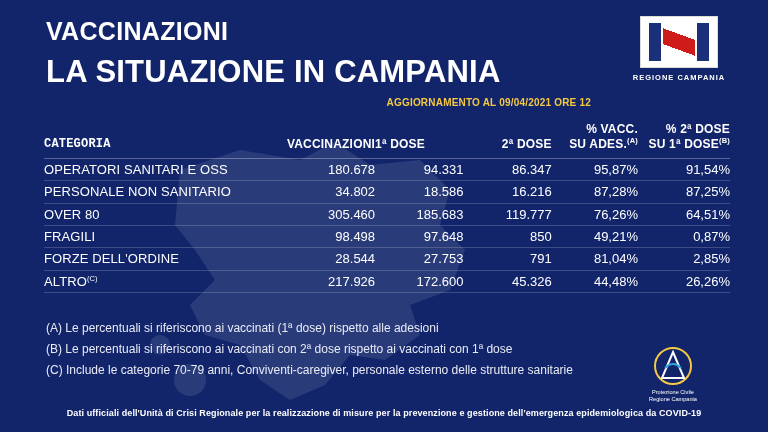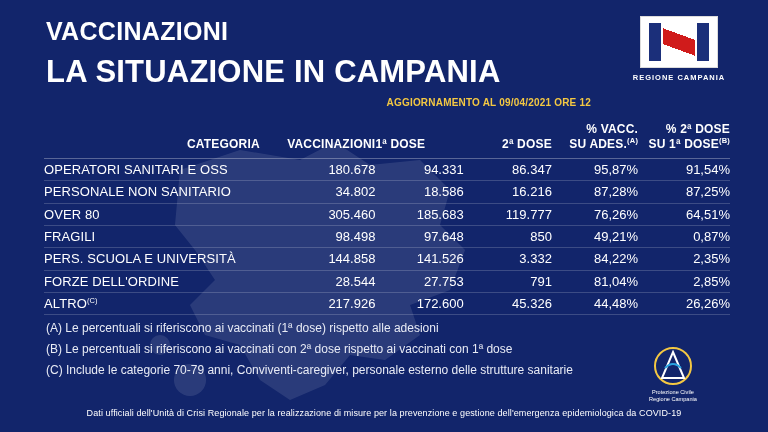--- a/index.html
+++ b/index.html
@@ -118,21 +118,21 @@
     font-size: 12.5px;
   }
   table.data th {
     font-weight: bold;
     font-size: 12px;
     letter-spacing: 0.2px;
     padding: 0 0 7px 0;
     vertical-align: bottom;
     color: #ffffff;
   }
-  th.c-cat { text-align: right; width: 218px; }
+  th.c-cat { text-align: left; width: 218px; font-family: Liberation Mono, monospace; }
   th.c-vac { text-align: right; width: 118px; }
   th.c-d1  { text-align: left; width: 92px; }
   th.c-d2  { text-align: right; width: 92px; }
   th.c-p1  { text-align: right; width: 90px; }
   th.c-p2  { text-align: right; width: 96px; }
 
   th .l2 { display: block; }
   sup { font-size: 7.5px; vertical-align: super; }
 
   table.data td {
@@ -158,21 +158,21 @@
   }
 
   
   .footer {
     position: absolute;
     left: 0;
     right: 0;
     bottom: 14px;
     text-align: center;
     font-size: 9px;
-    font-weight: normal;
+    font-weight: bold;
     color: #ffffff;
     letter-spacing: 0.1px;
   }
   .pc-logo {
     position: absolute;
     right: 52px;
     bottom: 28px;
     width: 86px;
     text-align: center;
   }
@@ -261,28 +261,20 @@
         </tr>
         <tr>
           <td class="cat"><span>FRAGILI</span><sup></sup></td>
           <td class="num">98.498</td>
           <td class="num">97.648</td>
           <td class="num">850</td>
           <td class="num">49,21%</td>
           <td class="num">0,87%</td>
         </tr>
         <tr>
-          <td class="cat"><span>PERS. SCUOLA E UNIVERSITÀ</span><sup></sup></td>
-          <td class="num">144.858</td>
-          <td class="num">141.526</td>
-          <td class="num">3.332</td>
-          <td class="num">84,22%</td>
-          <td class="num">2,35%</td>
-        </tr>
-        <tr>
           <td class="cat"><span>FORZE DELL'ORDINE</span><sup></sup></td>
           <td class="num">28.544</td>
           <td class="num">27.753</td>
           <td class="num">791</td>
           <td class="num">81,04%</td>
           <td class="num">2,85%</td>
         </tr>
         <tr>
           <td class="cat"><span>ALTRO</span><sup>(C)</sup></td>
           <td class="num">217.926</td>

